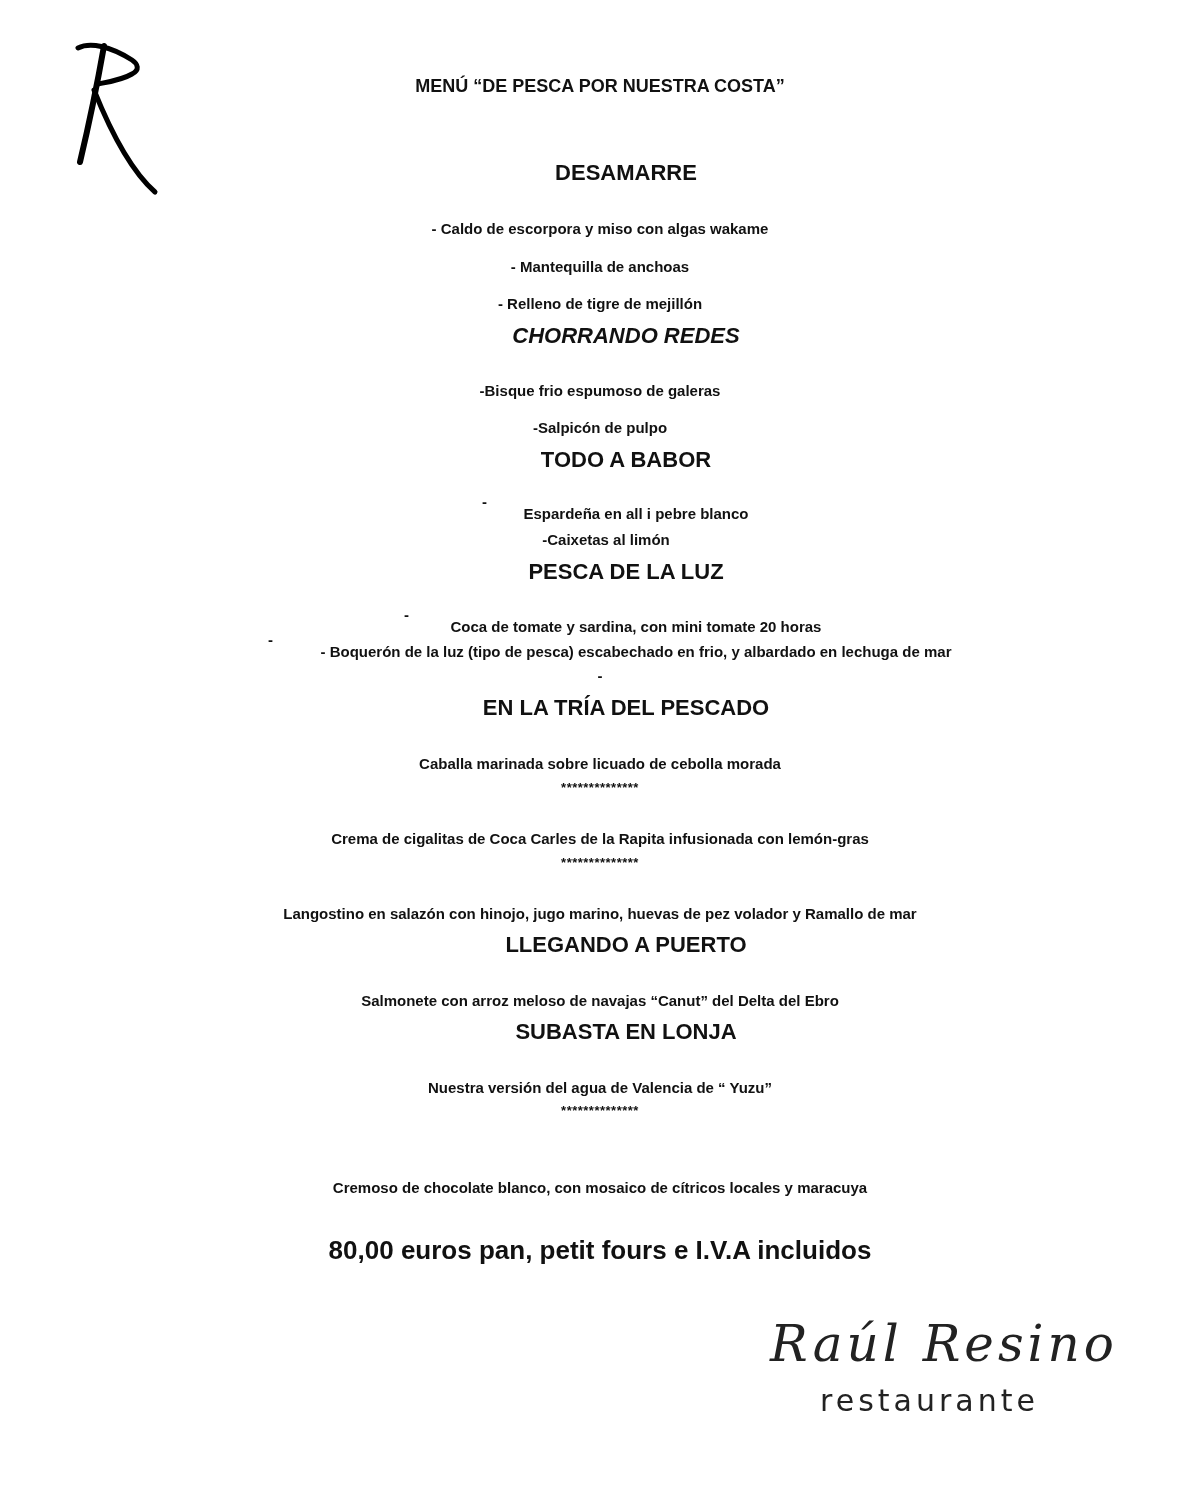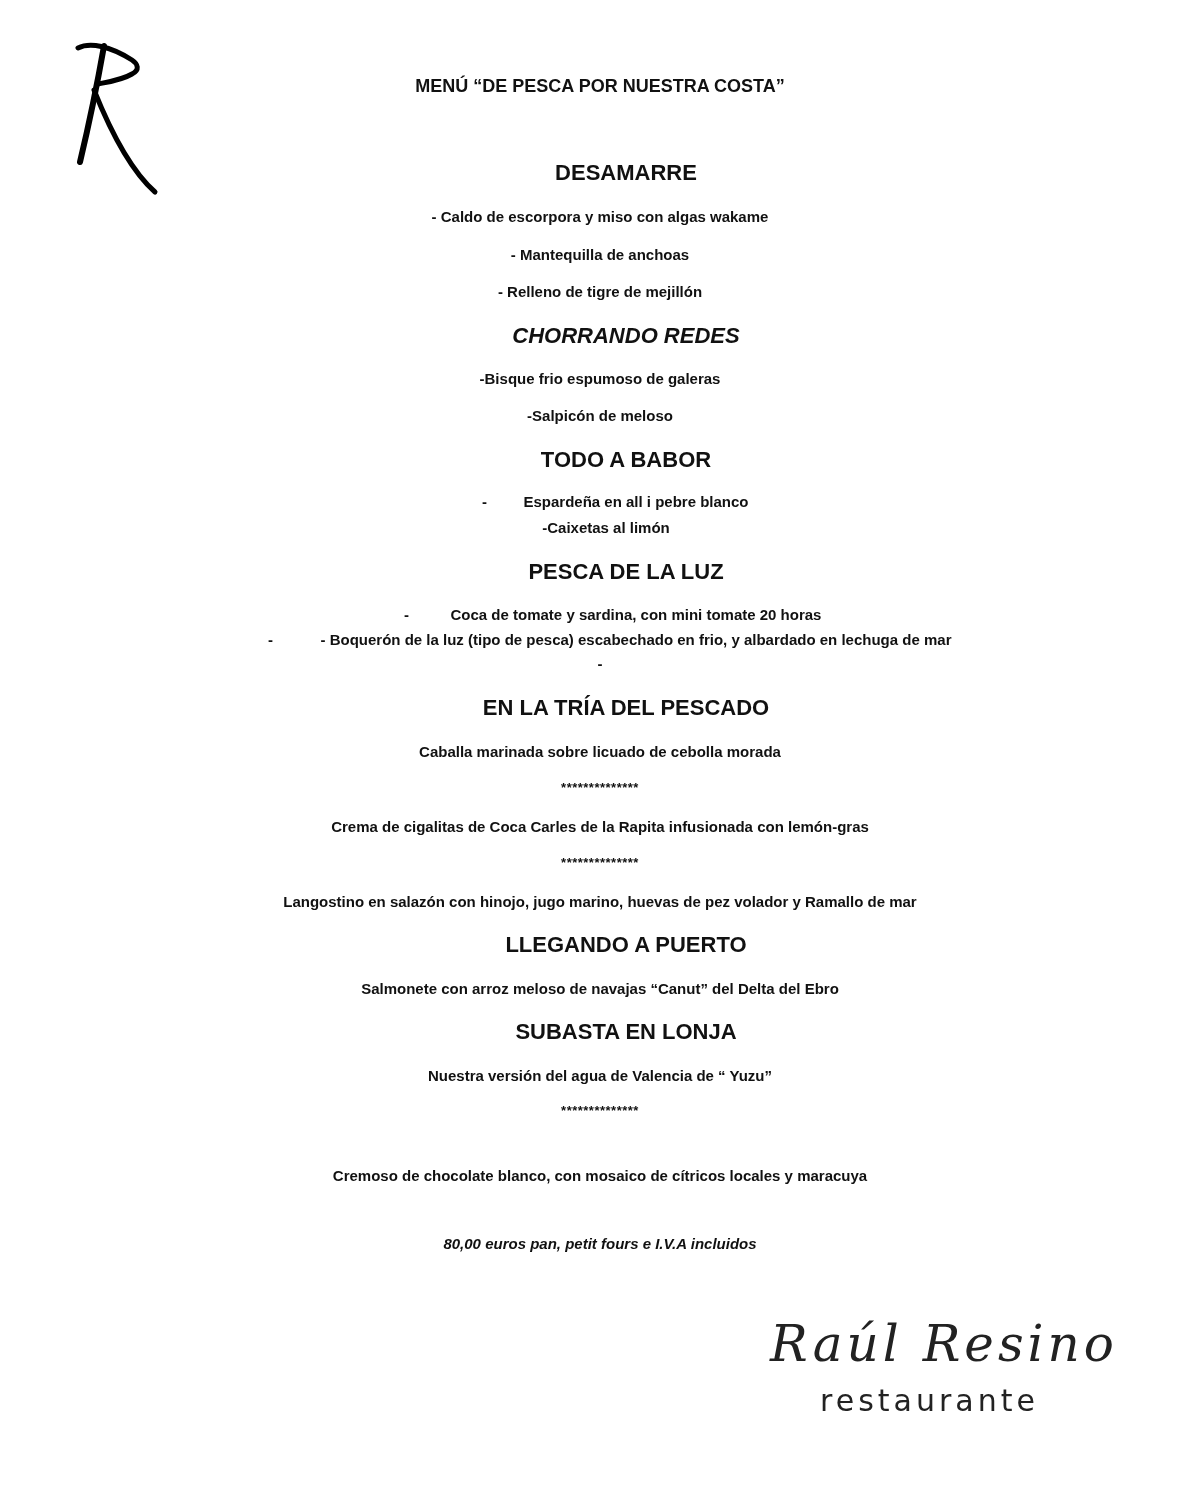--- a/index.html
+++ b/index.html
@@ -1,22 +1,22 @@
 <!DOCTYPE html>
 <html><head>
 <meta charset="utf-8">
 <style>
   html, body { margin:0; padding:0; background:#ffffff; }
   body { width:1200px; height:1500px; position:relative; overflow:hidden;
          font-family:"Liberation Sans", "DejaVu Sans", sans-serif; color:#111; }
   .abs { position:absolute; left:0; width:1200px; text-align:center; white-space:nowrap; }
   .title { font-size:18px; font-weight:bold; }
   .h { font-size:22px; font-weight:bold;padding-left:26px; }
-  .it { font-size:15px; font-weight:bold; }
-  .price { font-size:15px; font-weight:bold;font-style:italic; }
+  .it { font-size:15px; font-weight:bold;margin-top:12px; }
+  .price { font-size:26px; font-weight:bold; }
   .stars { font-size:13px; font-weight:bold; letter-spacing:0.5px; }
   #logo-r { position:absolute; left:60px; top:20px; width:110px; height:180px; }
   #sig { position:absolute; left:760px; top:1315px; width:380px; height:110px; }
   .dash-left { position:absolute; font-size:15px; font-weight:bold; }
 </style>
 </head>
 <body>
 
 <svg id="logo-r" viewBox="0 0 110 180">
   <path d="M18 28 C30 22 50 26 72 40 C78 44 80 50 72 54 C62 60 48 62 38 64" fill="none" stroke="#000" stroke-width="5" stroke-linecap="round"></path>
@@ -26,21 +26,21 @@
 
 <div class="abs title" style="top:76px;">MENÚ “DE PESCA POR NUESTRA COSTA”</div>
 
 <div class="abs h" style="top:160px;">DESAMARRE</div>
 <div class="abs it" style="top:208px;">- Caldo de escorpora y miso con algas wakame</div>
 <div class="abs it" style="top:246px;">- Mantequilla de anchoas</div>
 <div class="abs it" style="top:283px;">- Relleno de tigre de mejillón</div>
 
 <div class="abs h" style="top:323px;font-style:italic;">CHORRANDO REDES</div>
 <div class="abs it" style="top:370px;">-Bisque frio espumoso de galeras</div>
-<div class="abs it" style="top:407px;">-Salpicón de meloso</div>
+<div class="abs it" style="top:407px;">-Salpicón de pulpo</div>
 
 <div class="abs h" style="top:447px;">TODO A BABOR</div>
 <div class="dash-left" style="left:482px; top:493px;">-</div>
 <div class="abs it" style="top:493px; left:36px;">Espardeña en all i pebre blanco</div>
 <div class="abs it" style="top:519px; left:6px;">-Caixetas al limón</div>
 
 <div class="abs h" style="top:559px;">PESCA DE LA LUZ</div>
 <div class="dash-left" style="left:404px; top:606px;">-</div>
 <div class="abs it" style="top:606px; left:36px;">Coca de tomate y sardina, con mini tomate 20 horas</div>
 <div class="dash-left" style="left:268px; top:631px;">-</div>

